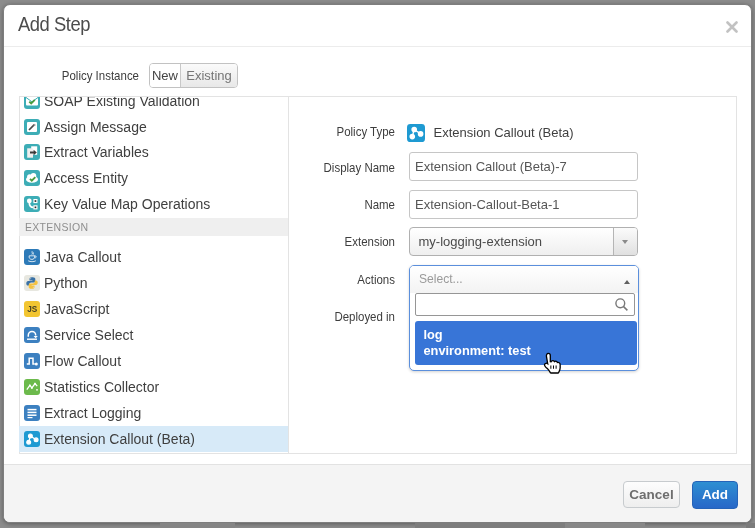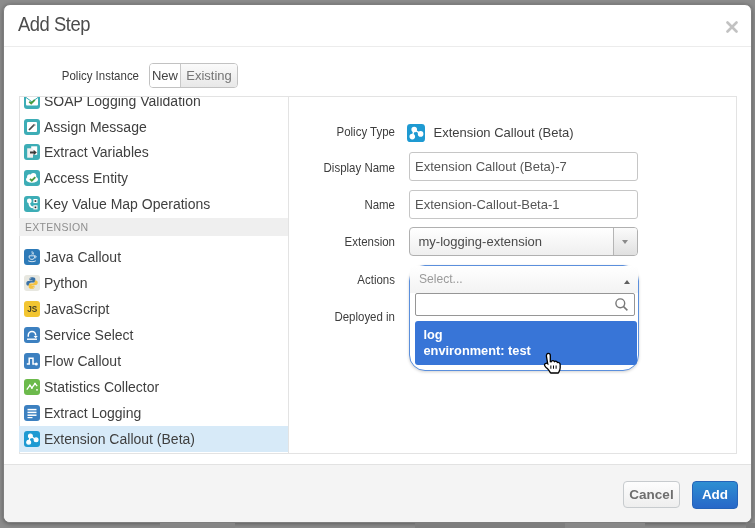--- a/index.html
+++ b/index.html
@@ -29,21 +29,21 @@
 
 .flabel { position:absolute; left:265px; width:130px; text-align:right; font-size:13.5px; line-height:14px; color:#3d3d3d; transform:scaleX(0.85); transform-origin:100% 50%; }
 .finput { position:absolute; left:408.5px; width:229px; height:29px; border:1px solid #c6c6c6; border-radius:3px; background:#fff; font-size:13px; color:#565656; line-height:27px; padding-left:5.5px; white-space:nowrap; }
 #ptypeic { left:406.5px; top:123.5px; width:18px; height:18px; }
 #ptypetx { left:433.5px; top:126px; font-size:13px; line-height:13px; color:#3f3f3f; }
 #extsel { position:absolute; left:408.5px; top:227px; width:229px; height:29px; border:1px solid #b0b0b0; border-radius:4px; background:linear-gradient(#fff, #efefef); }
 #extsel .val { position:absolute; left:9px; top:0; line-height:27px; font-size:13px; color:#4a4a4a; }
 #extsel .btn { position:absolute; right:0; top:0; width:24px; height:27px; border-left:1px solid #b5b5b5; background:linear-gradient(#fbfbfb,#e0e0e0); border-radius:0 3px 3px 0; }
 #extsel .btn:after { content:""; position:absolute; left:8.5px; top:12px; border:3.5px solid transparent; border-top:4.5px solid #8a8a8a; }
 
-#combo { position:absolute; left:409px; top:265px; width:230px; height:106px; border:1.5px solid #5b8fdc; border-radius:16px; background:#fff; box-shadow:0 1px 3px rgba(0,0,0,.18); }
+#combo { position:absolute; left:409px; top:265px; width:230px; height:106px; border:1.5px solid #5b8fdc; border-radius:5px; background:#fff; box-shadow:0 1px 3px rgba(0,0,0,.18); }
 #combo .sel { position:absolute; left:0; top:0; right:0; height:27px; border-radius:4px 4px 0 0; background:linear-gradient(#fff,#f3f3f3); }
 #combo .sel .ph { position:absolute; left:9px; top:0; line-height:26px; font-size:13px; color:#9a9a9a; transform:scaleX(0.93); transform-origin:0 50%; }
 #combo .sel .up { position:absolute; right:8px; top:10.5px; border:3.5px solid transparent; border-bottom:4.5px solid #606060; }
 #combo .srch { position:absolute; left:4.5px; top:27px; width:220px; height:23px; border:1px solid #969696; border-radius:2px; background:#fff; }
 #combo .opt { position:absolute; left:4.5px; top:54.5px; width:222px; height:44.5px; background:#3875d7; border-radius:3px; color:#fff; font-weight:bold; font-size:12.8px; padding:6px 0 0 9px; line-height:16.2px; transform:scaleX(1); }
 
 #footer { left:4px; top:464px; width:747px; height:58px; background:#f4f4f4; border-top:1px solid #e2e2e2; border-radius:0 0 6px 6px; }
 #cancel { left:623px; top:481px; width:57px; height:27px; border:1px solid #c7cbce; border-radius:4px; background:linear-gradient(#fdfdfd,#eee); color:#6e6e6e; font-weight:bold; font-size:13.5px; text-align:center; line-height:25px; }
 #addbtn { left:692px; top:481px; width:46px; height:28px; border:1px solid #2563b8; border-radius:4px; background:linear-gradient(#2e8fd2,#2767c8); color:#fff; font-weight:bold; font-size:13.5px; text-align:center; line-height:26px; }
 
@@ -69,21 +69,21 @@
 <div class="abs" id="widget"></div>
 <div class="abs" id="listclip">
 
   <div class="row" style="top:-9.2px;">
       <span class="ic"><svg width="16" height="16" viewBox="0 0 16 16">
           <rect width="16" height="16" rx="3" fill="#3dadb6"></rect>
           <rect x="2" y="4" width="12" height="8.5" rx="1" fill="#fff"></rect>
           <path d="M2 4.5 L8 8.8 L14 4.5" stroke="#3dadb6" stroke-width="1" fill="none"></path>
           <path d="M5.3 8.6 l1.9 1.9 l3.6 -3.6" stroke="#4a9b3f" stroke-width="1.9" fill="none"></path>
         </svg></span>
-      <span class="tx">SOAP Logging Validation</span>
+      <span class="tx">SOAP Existing Validation</span>
     </div>
   <div class="row" style="top:16.5px;">
       <span class="ic"><svg width="16" height="16" viewBox="0 0 16 16">
           <rect width="16" height="16" rx="3" fill="#3dadb6"></rect>
           <rect x="3" y="3" width="10" height="10" rx="1" fill="#fff"></rect>
           <path d="M5 11 L10.3 5.7" stroke="#4a4a4a" stroke-width="1.7"></path>
           <path d="M10 5.4 l1.2 1.2" stroke="#9a9a9a" stroke-width="1.7"></path>
         </svg></span>
       <span class="tx">Assign Message</span>
     </div>

